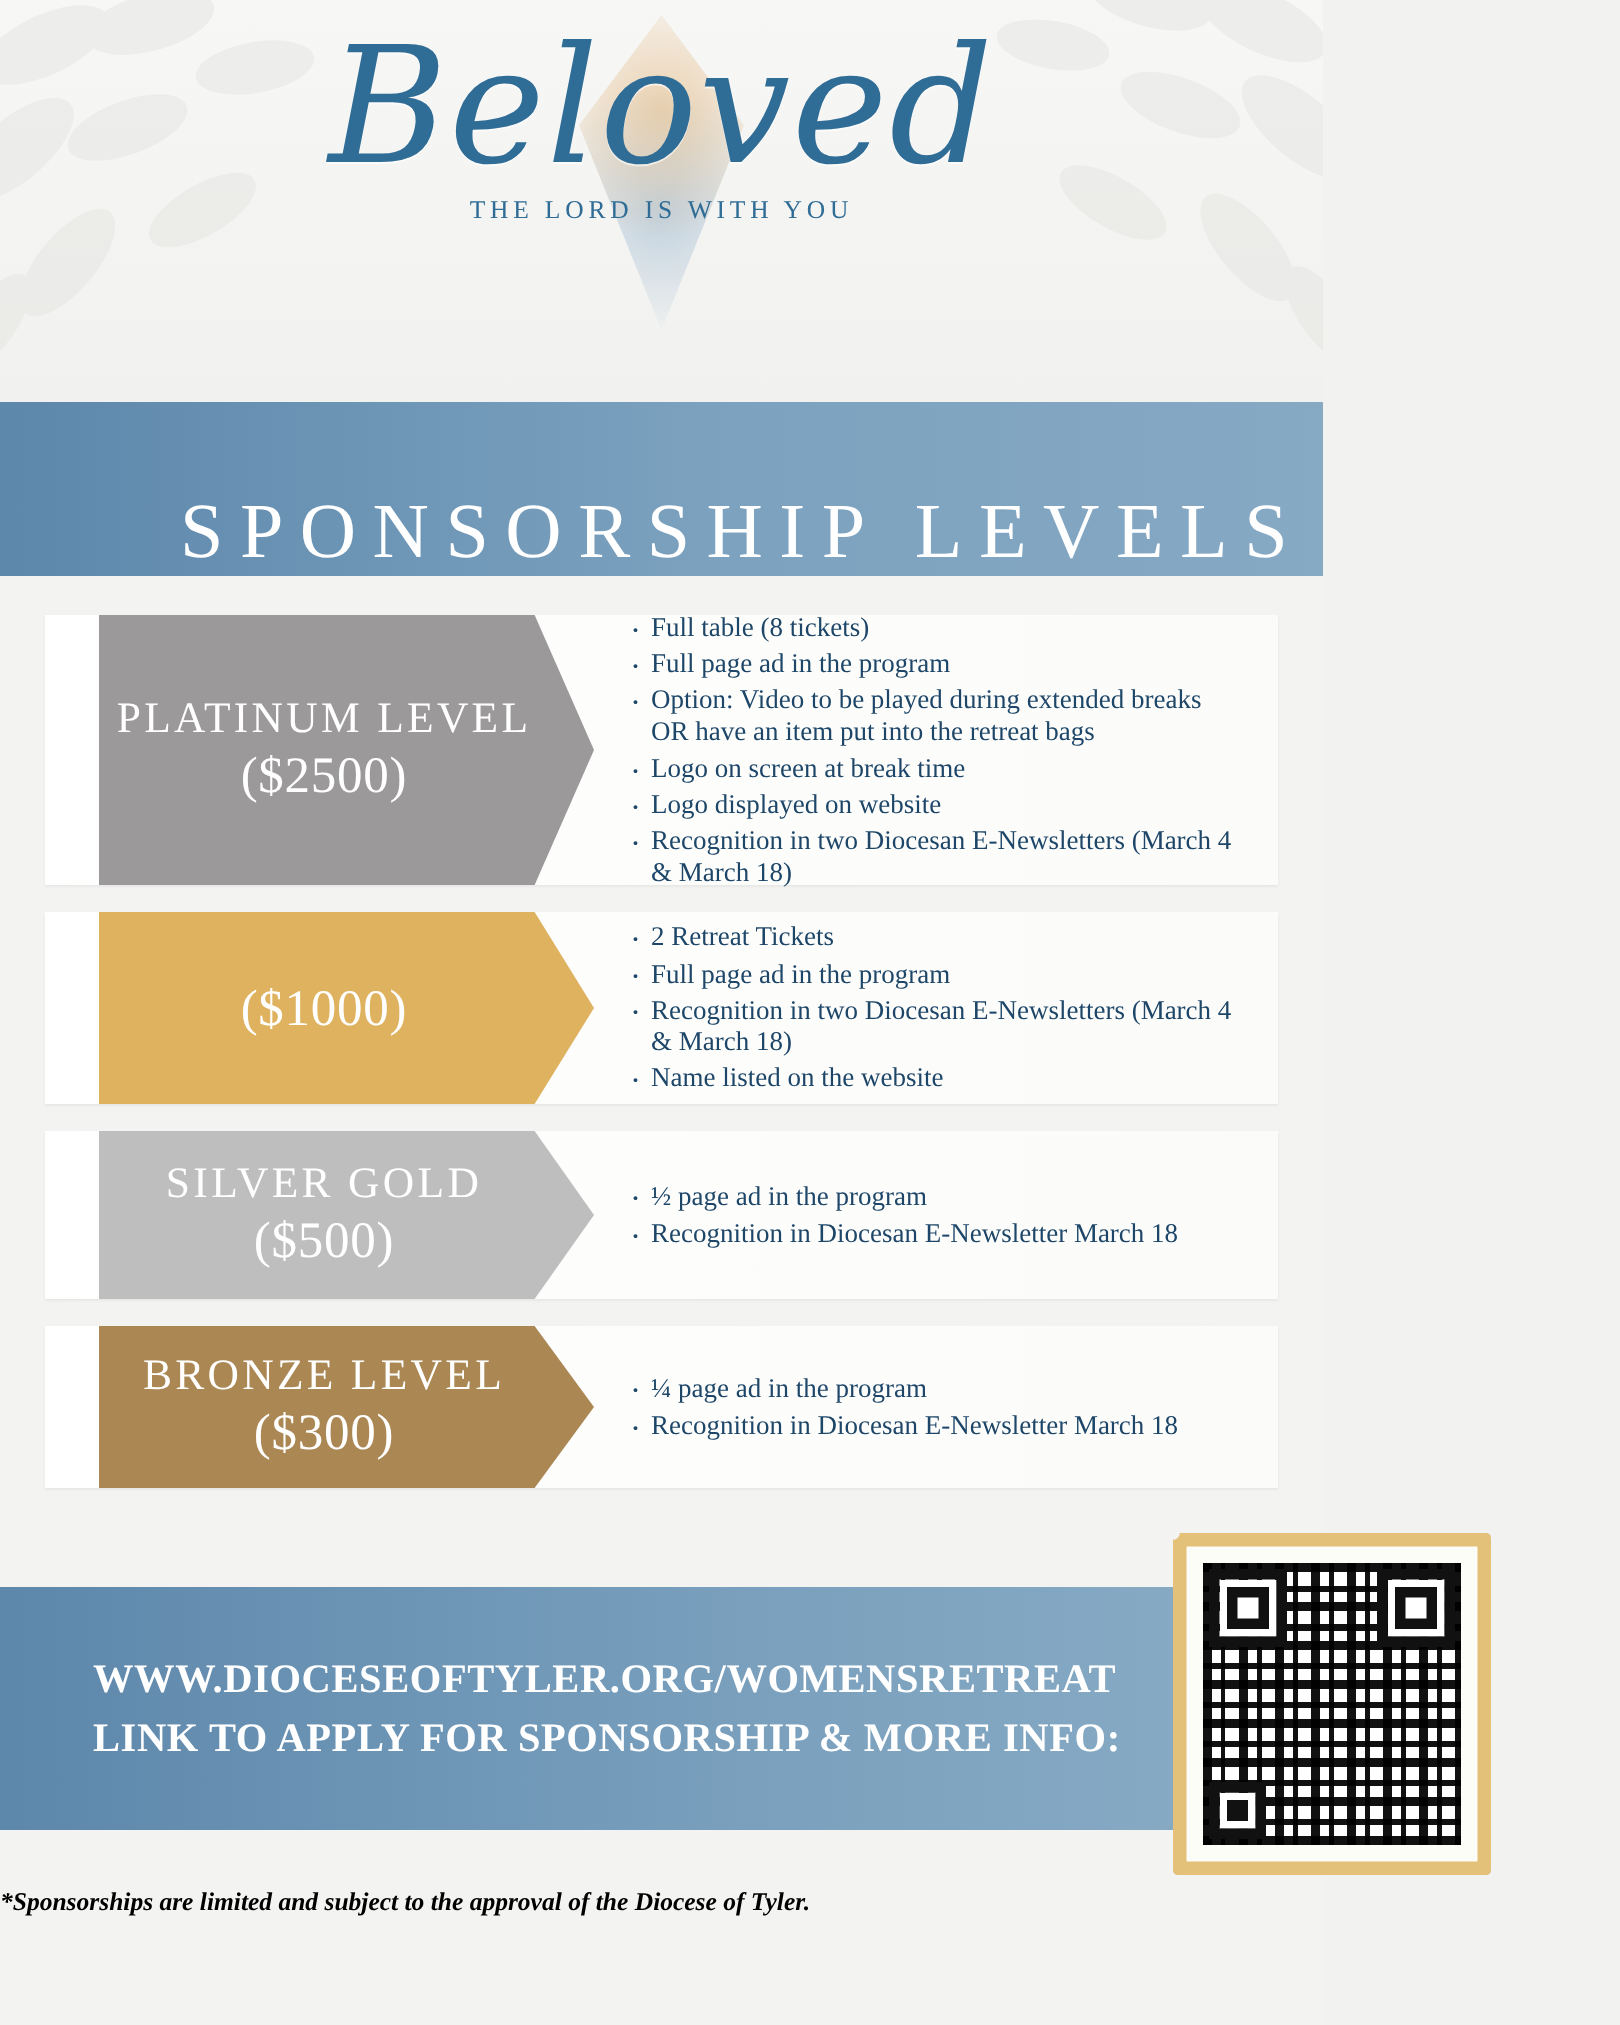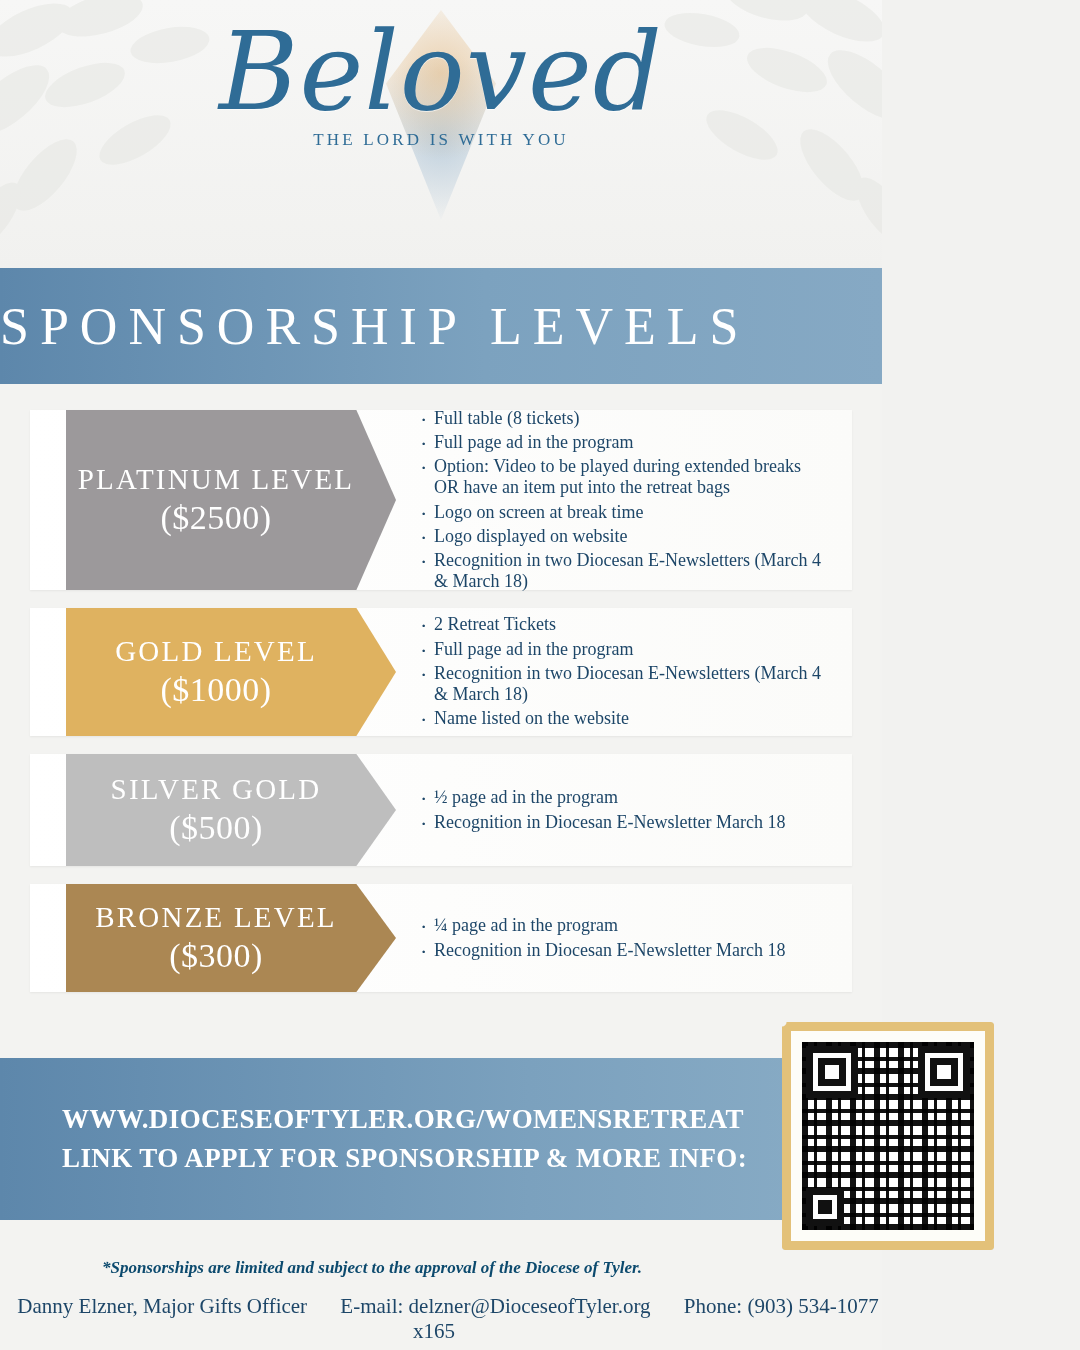--- a/index.html
+++ b/index.html
@@ -62,21 +62,22 @@
       radial-gradient(circle at 50% 62%, rgba(150,180,205,.55) 0%, rgba(150,180,205,0) 60%);
     clip-path: polygon(50% 0%, 100% 35%, 50% 100%, 0% 35%);
     z-index: 0;
   }
 
   
   .banner {
     height: 116px;
     background: linear-gradient(90deg,#5d87ab 0%, #7ca2bf 55%, #86a9c4 100%);
     display: flex;
-    align-items: center;
+    align-items: flex-end;
+    padding-left: 120px;
   }
   .banner h1 {
     font-family: "Liberation Serif", serif;
     font-weight: 400;
     font-size: 52px;
     letter-spacing: 11px;
     color: #ffffff;
   }
 
   
@@ -206,26 +207,26 @@
   }
   .qr::before { left: 4px; top: 4px; }
   .qr::after  { right: 4px; top: 4px; }
   .qr i       { left: 4px; bottom: 4px; }
 
   
   .note {
     position: absolute;
     left: 0; right: 0;
     top: 1258px;
-    text-align: right;
+    text-align: left;
     padding-right: 240px;
     font-style: italic;
     font-weight: bold;
     font-size: 17px;
-    color: #0c4a6e;
+    color: #000000;
   }
   .contact {
     position: absolute;
     left: 0; right: 0;
     top: 1294px;
     text-align: center;
     font-size: 21px;
     color: #1d4668;
   }
   .contact span { margin: 0 14px; }
@@ -283,21 +284,20 @@
         <li>Full page ad in the program</li>
         <li>Option: Video to be played during extended breaks OR have an item put into the retreat bags</li>
         <li>Logo on screen at break time</li>
         <li>Logo displayed on website</li>
         <li>Recognition in two Diocesan E-Newsletters (March 4 &amp; March 18)</li>
       </ul>
     </div>
 
     <div class="level-row row-gold">
       <div class="tag tag-gold">
-        <div class="lvl-name">GOLD LEVEL</div>
         <div class="lvl-price">($1000)</div>
       </div>
       <ul class="benefits">
         <li>2 Retreat Tickets</li>
         <li>Full page ad in the program</li>
         <li>Recognition in two Diocesan E-Newsletters (March 4 &amp; March 18)</li>
         <li>Name listed on the website</li>
       </ul>
     </div>
 
@@ -335,19 +335,14 @@
   <div class="stamp">
     <div class="stamp-inner">
       <div class="qr">
           <i></i>
         </div>
     </div>
   </div>
 
   <div class="note">*Sponsorships are limited and subject to the approval of the Diocese of Tyler.</div>
 
-  <div class="contact">
-    <span>Danny Elzner, Major Gifts Officer</span>
-    <span>E-mail: delzner@DioceseofTyler.org</span>
-    <span>Phone: (903) 534-1077 x165</span>
-  </div>
 
 </div>
 
 </body></html>

